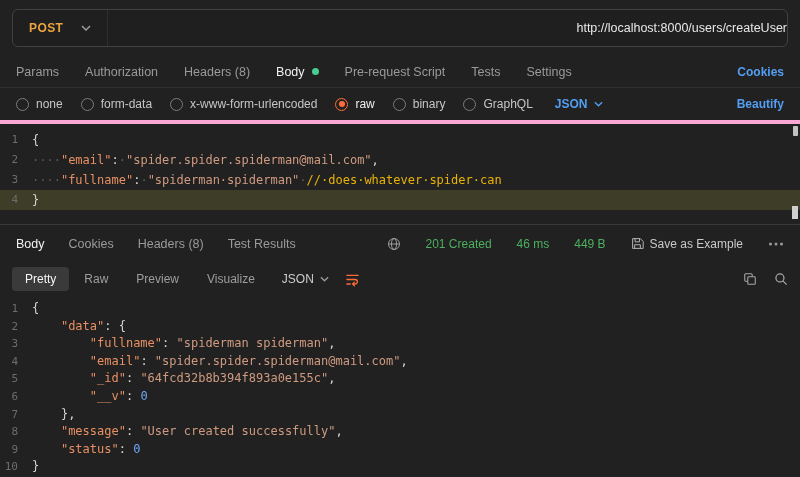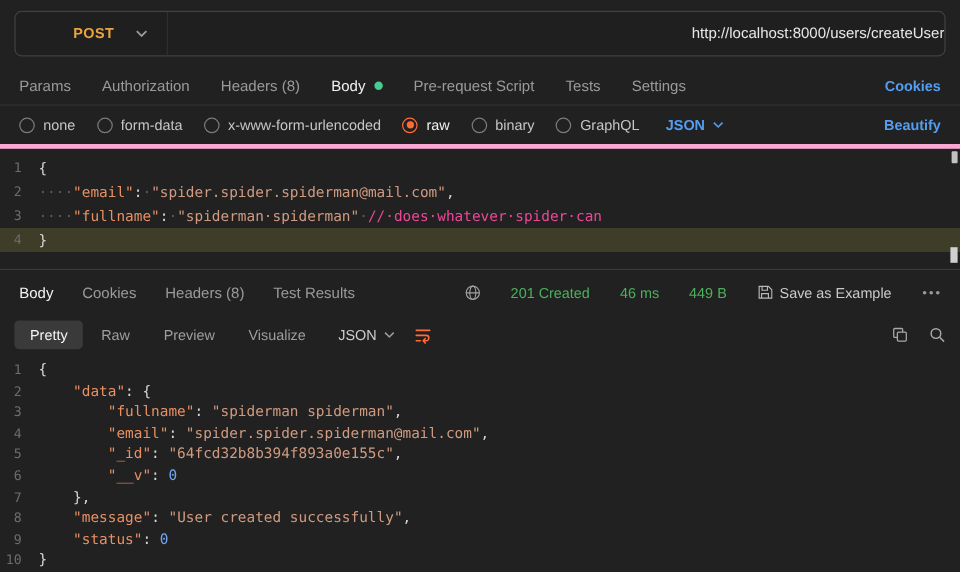--- a/index.html
+++ b/index.html
@@ -2,21 +2,21 @@
 <html><head>
 <meta charset="utf-8">
 <style>
   * { box-sizing: border-box; }
   html,body { margin:0; padding:0; background:#1b1b1b; }
   body { font-family:"Liberation Sans", sans-serif; }
   .app { width:800px; height:477px; background:#212121; color:#e0e0e0; overflow:hidden; display:flex; flex-direction:column; }
 
   
   .url-bar { display:flex; align-items:center; padding:9px 12px; gap:10px; flex:none; }
-  .url-box { flex:1; display:flex; align-items:center; height:38px; border:1px solid #414141; border-radius:6px; background:#1f1f1f; overflow:hidden;padding-left:32px; }
+  .url-box { flex:1; display:flex; align-items:center; height:38px; border:1px solid #414141; border-radius:6px; background:#1f1f1f; overflow:hidden; }
   .method-select { display:flex; align-items:center; gap:18px; padding:0 16px 0 16px; height:100%; cursor:pointer; }
   .method-label { color:#eba43f; font-weight:700; font-size:12px; letter-spacing:.4px; }
   .chev { color:#9a9a9a; display:flex; align-items:center; }
   .url-sep { width:1px; height:100%; background:#2e2e2e; margin-right:12px; flex:none; }
   .url-input { flex:1; background:transparent; border:none; outline:none; color:#e8e8e8; font-size:12.5px; font-family:"Liberation Sans", sans-serif; height:100%; padding:0;text-align:right; }
   .send-btn { width:96px; height:38px; background:#1167d9; border-radius:6px; display:flex; align-items:center; color:#fff; cursor:pointer; flex:none; }
   .send-label { flex:1; text-align:center; font-size:13px; font-weight:600; }
   .send-split { width:1px; height:24px; background:rgba(255,255,255,.35); flex:none; }
   .send-chev { width:26px; display:flex; justify-content:center; color:#fff; }
 
@@ -43,21 +43,21 @@
   .request-editor::before { content:""; position:absolute; right:2px; top:2px; width:5px; height:10px; background:#c2c2c2; border-radius:1px; }
   .request-editor::after { content:""; position:absolute; right:2px; bottom:5px; width:6px; height:13px; background:#d0d0d0; }
   .code-line { display:flex; height:20px; line-height:20px; font-size:12px; }
   .ln { width:32px; text-align:right; padding-right:14px; color:#6d6d6d; flex:none; font-size:11px; }
   .lc { white-space:pre; flex:1; }
   .code-line.hl { background:#3e3d28; }
   .tok-punc { color:#d6d6d6; }
   .tok-key  { color:#e89064; }
   .tok-str  { color:#cf9a80; }
   .tok-num  { color:#71a7f2; }
-  .tok-cmt  { color:#ec4899;text-align:center; }
+  .tok-cmt  { color:#eab308;text-align:center; }
   .tok-ws   { color:#5c5c5c; }
   .tok-sp   { color:#d6d6d6; }
   .response-editor { flex:1; padding-top:4px; overflow:hidden; }
   .response-editor .code-line { height:17.6px; line-height:17.6px; }
 
   
   .resp-meta { display:flex; align-items:center; height:37px; padding:0 16px; gap:24px; font-size:12.5px; color:#9a9a9a; border-top-width:0; flex:none; }
   .resp-tab { cursor:pointer; }
   .resp-tab.active { color:#f2f2f2; }
   .resp-right { margin-left:auto; display:flex; align-items:center; gap:25px; font-size:12px; }

